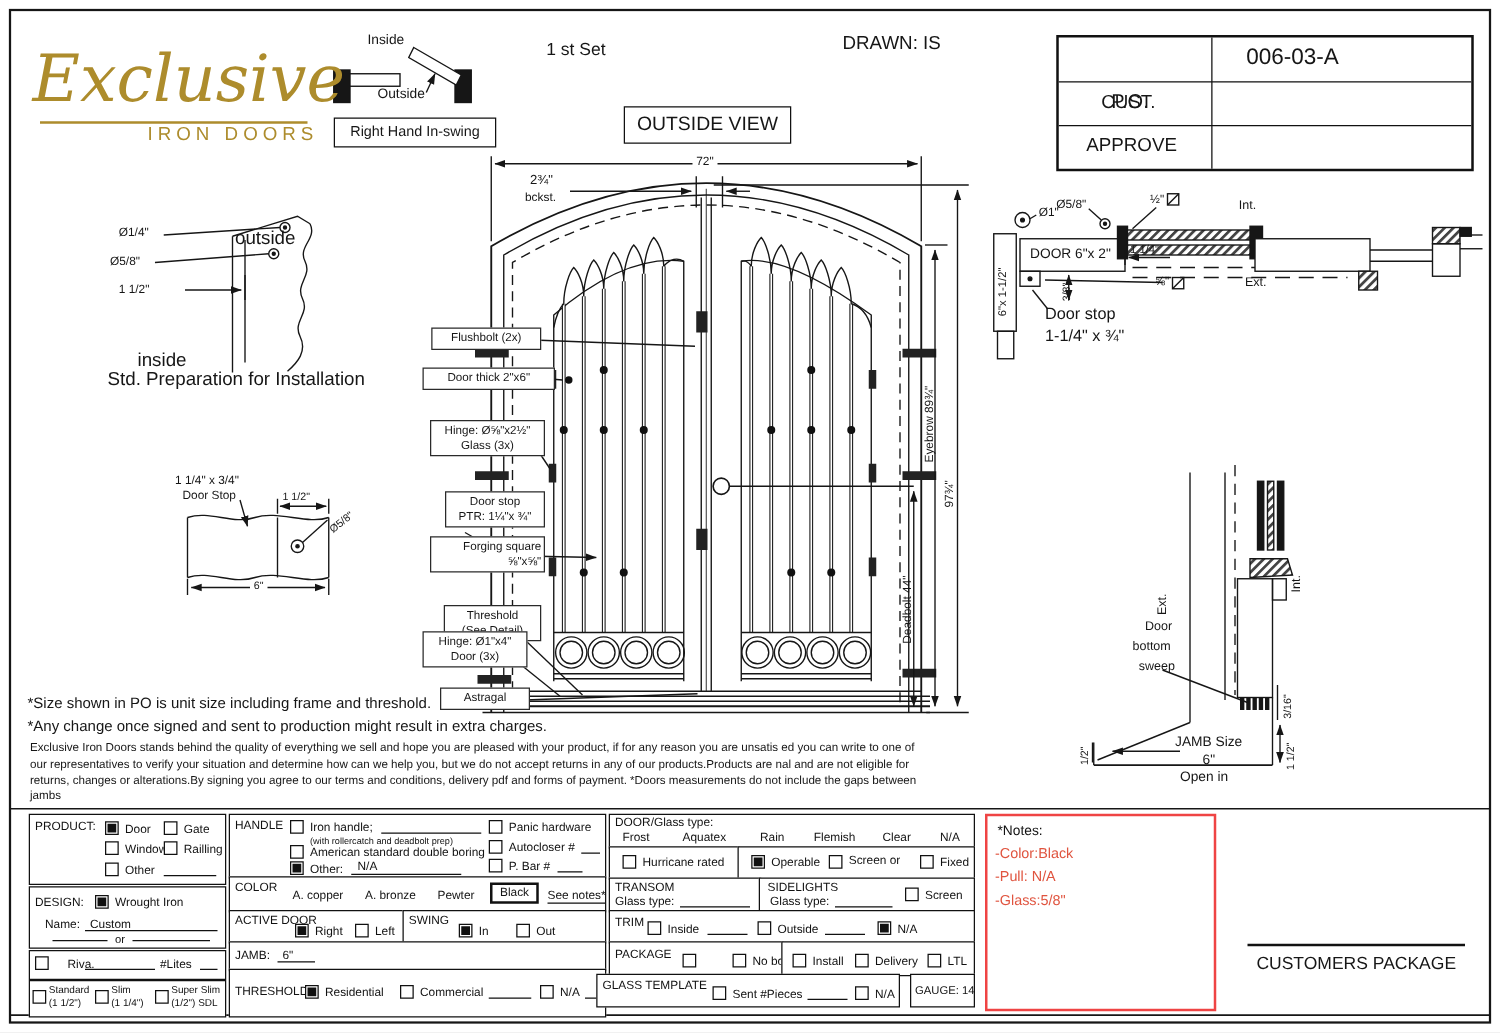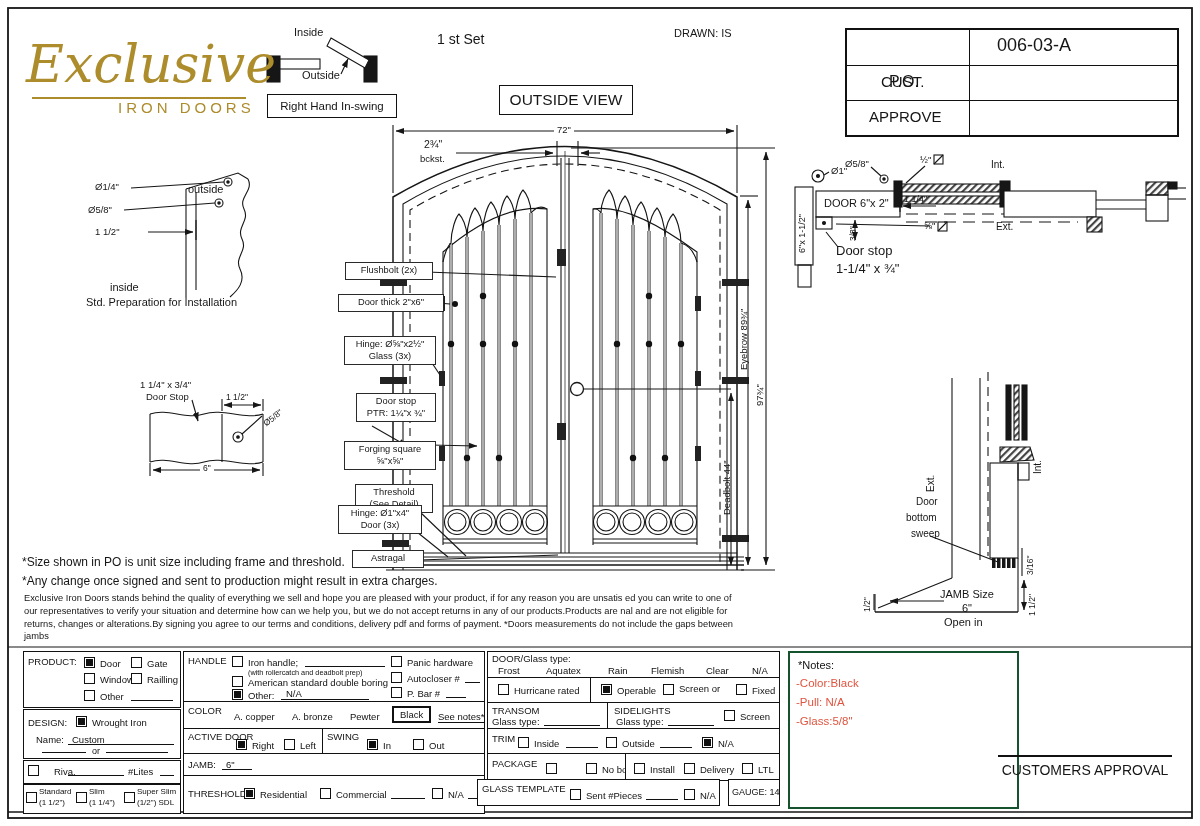--- a/index.html
+++ b/index.html
@@ -1,19 +1,19 @@
 <!DOCTYPE html>
 <html><head>
 <meta charset="utf-8">
 <style>
   html,body{margin:0;padding:0;background:#e8e8e8;}
   .sheet{position:relative;width:1200px;height:826px;background:#ffffff;font-family:"Liberation Sans",sans-serif;color:#161616;overflow:hidden;}
   svg.lay{position:absolute;left:0;top:0;}
   .t{position:absolute;font-size:10px;white-space:nowrap;color:#161616;line-height:1.1;}.f85{font-size:8.5px}.f9{font-size:9px}.f95{font-size:9.5px}
-  .f105{font-size:11px}.f11{font-size:11px}.f115{font-size:11.5px}.f12{font-size:12px}
+  .f105{font-size:15px}.f11{font-size:11px}.f115{font-size:11.5px}.f12{font-size:12px}
   .f13{font-size:13px}.f14{font-size:14px}.f15{font-size:15px}.f155{font-size:15.5px}
   .f16{font-size:16px}.f18{font-size:18px}
   .rot{transform:rotate(-90deg);transform-origin:0 0;}
   .rot38{transform:rotate(-38deg);transform-origin:0 0;}
   .chip{background:#fff;padding:0 3px;}
   .co{position:absolute;border:1px solid #2a2a2a;background:#fff;font-size:9.3px;line-height:1.25;text-align:center;padding:2px 2px;color:#161616;}
   .co span{display:block;white-space:nowrap;}
   .fbox{position:absolute;border:1.6px solid #111;background:#fff;}
   .cb{position:absolute;width:11px;height:11px;border:1.6px solid #111;background:#fff;box-sizing:border-box;}
   .cb.ck::after{content:"";position:absolute;left:1.2px;top:1.2px;right:1.2px;bottom:1.2px;background:#111;}
@@ -304,21 +304,21 @@
   <span>Door thick 2"x6"</span>
 </div>
 <div class="co" style="left:344px;top:336px;width:86px;">
   <span>Hinge: Ø⅝"x2½"</span>
   <span>Glass (3x)</span>
 </div>
 <div class="co" style="left:356px;top:393px;width:74px;">
   <span>Door stop</span>
   <span>PTR: 1¼"x ¾"</span>
 </div>
-<div class="co" style="left:344px;top:441px;width:86px;">
+<div class="co" style="left:344px;top:429px;width:86px;text-align:right;">
   <span>Forging square</span>
   <span>⅝"x⅝"</span>
 </div>
 <div class="co" style="left:355px;top:484px;width:72px;">
   <span>Threshold</span>
   <span>(See Detail)</span>
 </div>
 <div class="co" style="left:338px;top:505px;width:78px;">
   <span>Hinge: Ø1"x4"</span>
   <span>Door (3x)</span>
@@ -535,23 +535,23 @@
   <span class="cb" style="left:92px;top:9px;"></span>
   <span class="ft" style="left:108px;top:10px;">Sent #Pieces</span>
   <span class="bl" style="left:168px;top:9px;width:32px;"></span>
   <span class="cb" style="left:206px;top:9px;"></span>
   <span class="ft" style="left:222px;top:10px;">N/A</span>
 </div>
 <div class="fbox" style="left:728px;top:779px;width:50px;height:25px;">
   <span class="ft" style="left:3px;top:7px;font-size:9px;">GAUGE: 14</span>
 </div>
 
-<div style="position:absolute;left:788px;top:651px;width:181px;height:154px;border:2px solid #14532d;background:#fff;padding-left:46px;">
+<div style="position:absolute;left:788px;top:651px;width:181px;height:154px;border:2px solid #ef4444;background:#fff;">
   <span class="ft" style="left:8px;top:6px;font-size:11px;">*Notes:</span>
   <span class="ft red" style="left:6px;top:24px;font-size:11.5px;">-Color:Black</span>
   <span class="ft red" style="left:6px;top:43px;font-size:11.5px;">-Pull: N/A</span>
   <span class="ft red" style="left:6px;top:62px;font-size:11.5px;">-Glass:5/8"</span>
 </div>
 
 <div style="position:absolute;left:998px;top:755px;width:174px;height:2px;background:#111;"></div>
-<div class="t f14" style="left:998px;top:763px;width:174px;text-align:center;">CUSTOMERS APPROVAL</div>
+<div class="t f14" style="left:998px;top:763px;width:174px;text-align:center;">CUSTOMERS PACKAGE</div>
 
 </div>
 
 </body></html>

